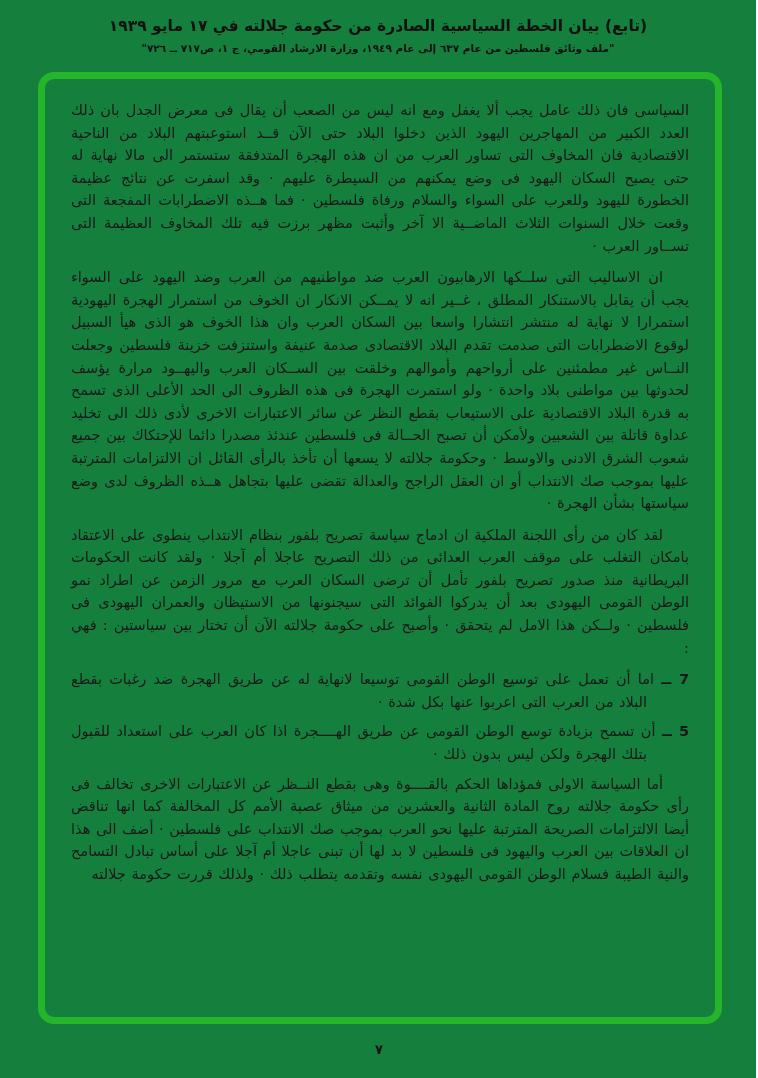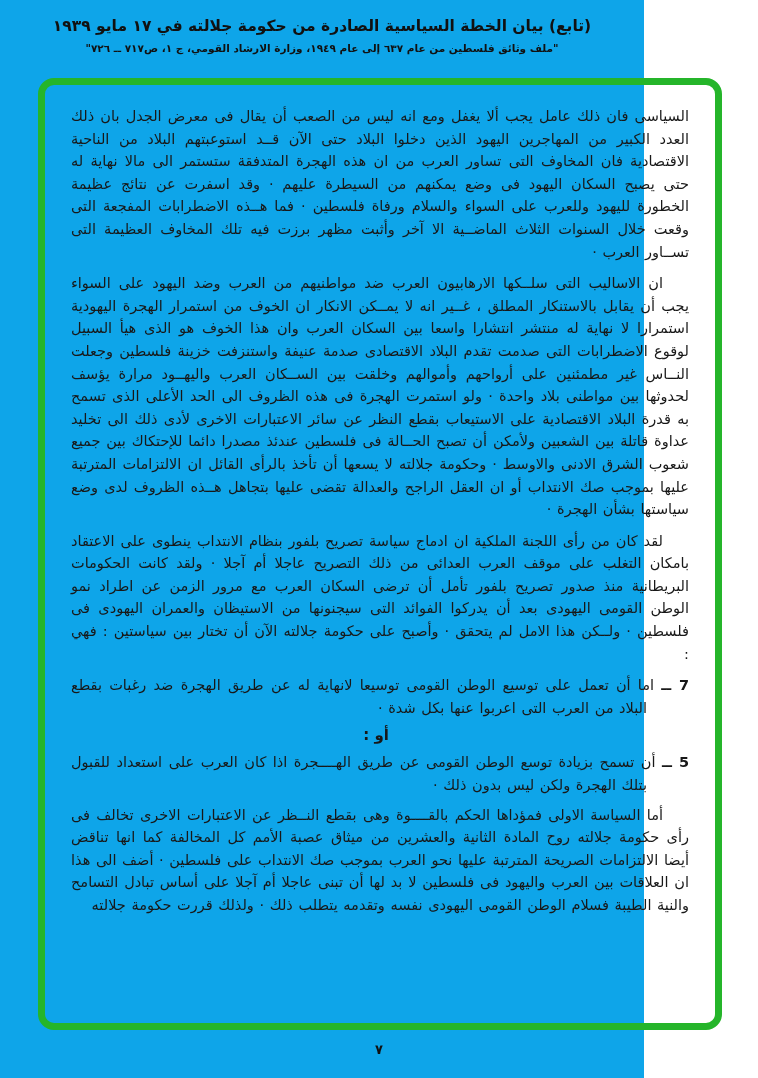--- a/index.html
+++ b/index.html
@@ -9,23 +9,23 @@
   }
   body {
     width: 758px;
     height: 1078px;
     font-family: "DejaVu Sans", sans-serif;
     color: #1a1a1a;
     overflow: hidden;
   }
   .page {
     position: relative;
-    width: 644px;
+    width: 756px;
     height: 1078px;
-    background: #0ea5e9;
+    background: #15803d;
   }
   .header {
     direction: rtl;
     text-align: center;
     padding-top: 17px;
   }
   .doc-title {
     font-size: 15.5px;
     font-weight: bold;
     letter-spacing: 0.2px;
@@ -33,21 +33,21 @@
   }
   .doc-source {
     margin-top: 7px;
     font-size: 10.5px;
     font-weight: bold;
     color: #111111;
   }
   .frame {
     position: absolute;
     left: 38px;
-    top: 78px;
+    top: 72px;
     width: 684px;
     height: 952px;
     box-sizing: border-box;
     border: 7px solid #25b52a;
     border-radius: 16px;
     padding: 20px 26px 0 26px;
     direction: rtl;
     overflow: hidden;
   }
   .para {
@@ -104,21 +104,20 @@
 
     <p class="para indent">ان الاساليب التى سلــكها الارهابيون العرب ضد مواطنيهم من العرب وضد اليهود على السواء يجب أن يقابل بالاستنكار المطلق ، غــير انه لا يمــكن الانكار ان الخوف من استمرار الهجرة اليهودية استمرارا لا نهاية له منتشر انتشارا واسعا بين السكان العرب وان هذا الخوف هو الذى هيأ السبيل لوقوع الاضطرابات التى صدمت تقدم البلاد الاقتصادى صدمة عنيفة واستنزفت خزينة فلسطين وجعلت النــاس غير مطمئنين على أرواحهم وأموالهم وخلقت بين الســكان العرب واليهــود مرارة يؤسف لحدوثها بين مواطنى بلاد واحدة · ولو استمرت الهجرة فى هذه الظروف الى الحد الأعلى الذى تسمح به قدرة البلاد الاقتصادية على الاستيعاب بقطع النظر عن سائر الاعتبارات الاخرى لأدى ذلك الى تخليد عداوة قاتلة بين الشعبين ولأمكن أن تصبح الحــالة فى فلسطين عندئذ مصدرا دائما للإحتكاك بين جميع شعوب الشرق الادنى والاوسط · وحكومة جلالته لا يسعها أن تأخذ بالرأى القائل ان الالتزامات المترتبة عليها بموجب صك الانتداب أو ان العقل الراجح والعدالة تقضى عليها بتجاهل هــذه الظروف لدى وضع سياستها بشأن الهجرة ·</p>
 
     <p class="para indent">لقد كان من رأى اللجنة الملكية ان ادماج سياسة تصريح بلفور بنظام الانتداب ينطوى على الاعتقاد بامكان التغلب على موقف العرب العدائى من ذلك التصريح عاجلا أم آجلا · ولقد كانت الحكومات البريطانية منذ صدور تصريح بلفور تأمل أن ترضى السكان العرب مع مرور الزمن عن اطراد نمو الوطن القومى اليهودى بعد أن يدركوا الفوائد التى سيجنونها من الاستيظان والعمران اليهودى فى فلسطين · ولــكن هذا الامل لم يتحقق · وأصبح على حكومة جلالته الآن أن تختار بين سياستين : فهي :</p>
 
     <p class="para item">
       <span class="marker">7 ــ</span>
       <span>اما أن تعمل على توسيع الوطن القومى توسيعا لانهاية له عن طريق الهجرة ضد رغبات بقطع البلاد من العرب التى اعربوا عنها بكل شدة ·</span>
     </p>
 
-    <p class="or-line">أو :</p>
 
     <p class="para item">
       <span class="marker">5 ــ</span>
       <span>أن تسمح بزيادة توسع الوطن القومى عن طريق الهــــجرة اذا كان العرب على استعداد للقبول بتلك الهجرة ولكن ليس بدون ذلك ·</span>
     </p>
 
     <p class="para indent">أما السياسة الاولى فمؤداها الحكم بالقــــوة وهى بقطع النــظر عن الاعتبارات الاخرى تخالف فى رأى حكومة جلالته روح المادة الثانية والعشرين من ميثاق عصبة الأمم كل المخالفة كما انها تناقض أيضا الالتزامات الصريحة المترتبة عليها نحو العرب بموجب صك الانتداب على فلسطين · أضف الى هذا ان العلاقات بين العرب واليهود فى فلسطين لا بد لها أن تبنى عاجلا أم آجلا على أساس تبادل التسامح والنية الطيبة فسلام الوطن القومى اليهودى نفسه وتقدمه يتطلب ذلك · ولذلك قررت حكومة جلالته</p>
 
   </div>
 

